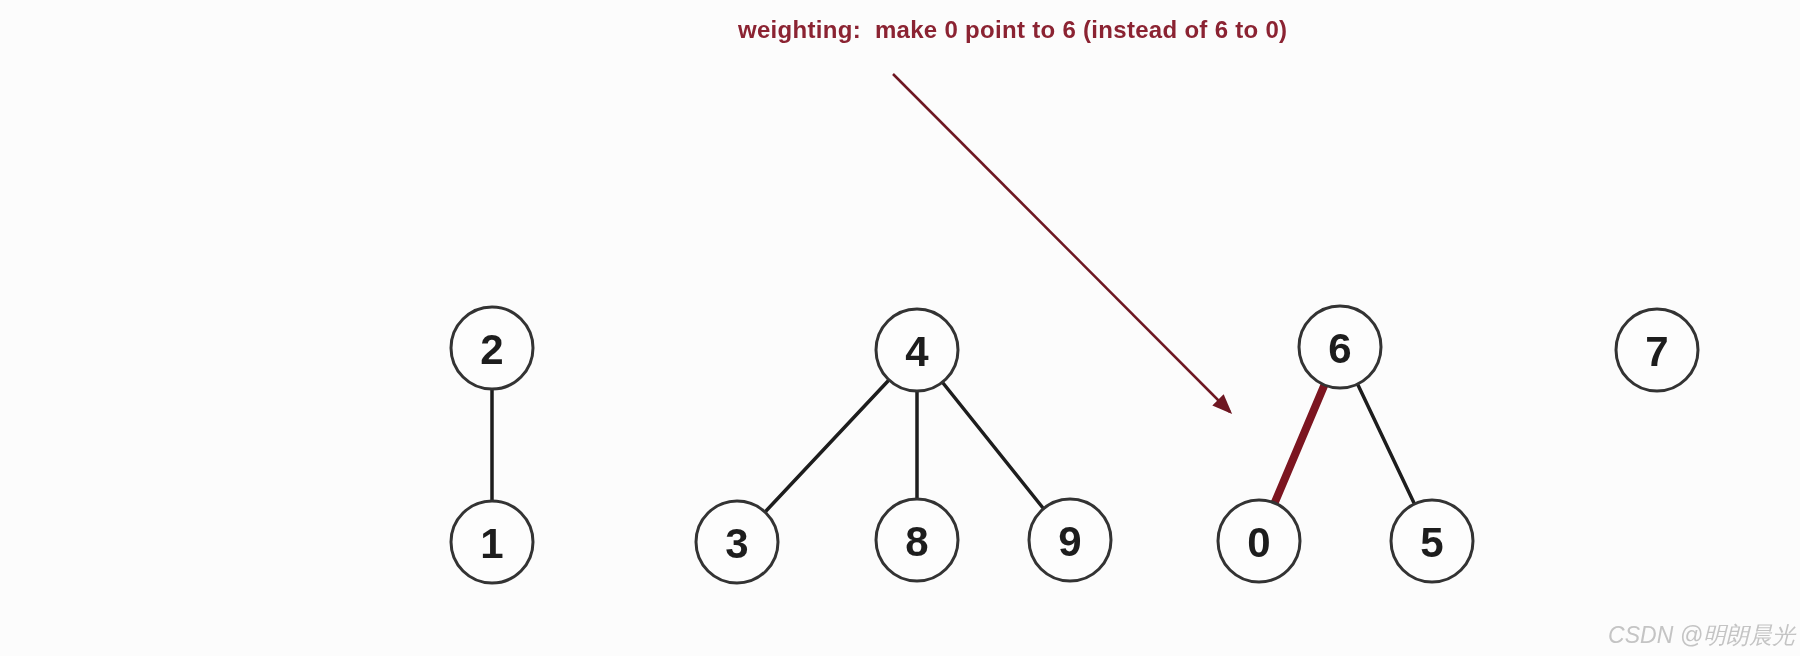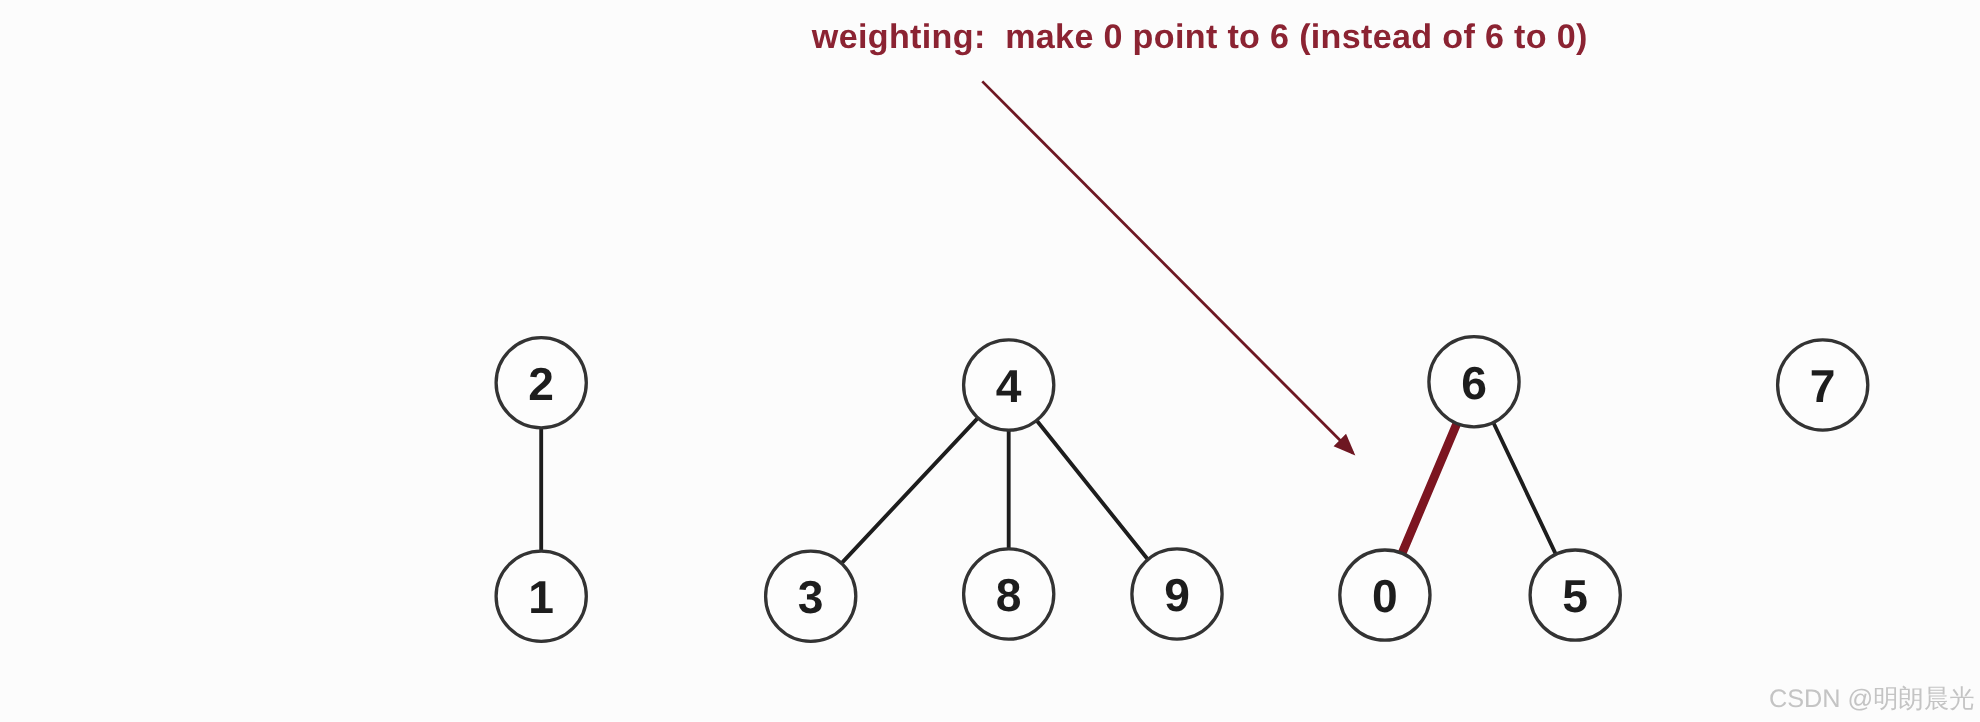--- a/index.html
+++ b/index.html
@@ -8,41 +8,42 @@
     width: 1800px;
     height: 656px;
     background: var(--background, #fcfcfc);
     font-family: "Liberation Sans", sans-serif;
     overflow: hidden;
   }
   .annotation {
     position: absolute;
     left: 738px;
     top: 16px;
-    font-size: 31px;
+    font-size: 24px;
     font-weight: bold;
     letter-spacing: 0.3px;
     color: var(--accent, #8b2332);
     white-space: pre;
   }
   .op-label {
     position: absolute;
     left: 55px;
     top: 158px;
     font-size: 40px;
     font-weight: bold;
     letter-spacing: 0.5px;
     color: var(--accent, #8b2332);
   }
   .watermark {
     position: absolute;
     right: 5px;
     top: 620px;
     font-size: 23px;
     color: var(--watermark, #c4c4c4);
+    font-style: italic;
   }
   svg.diagram { position: absolute; left: 0; top: 0; }
   .edge {
     stroke: var(--edge, #1d1d1d);
     stroke-width: 3.5;
     stroke-linecap: round;
     fill: none;
   }
   .edge.highlight {
     stroke: var(--highlight-edge, #7c1520);

